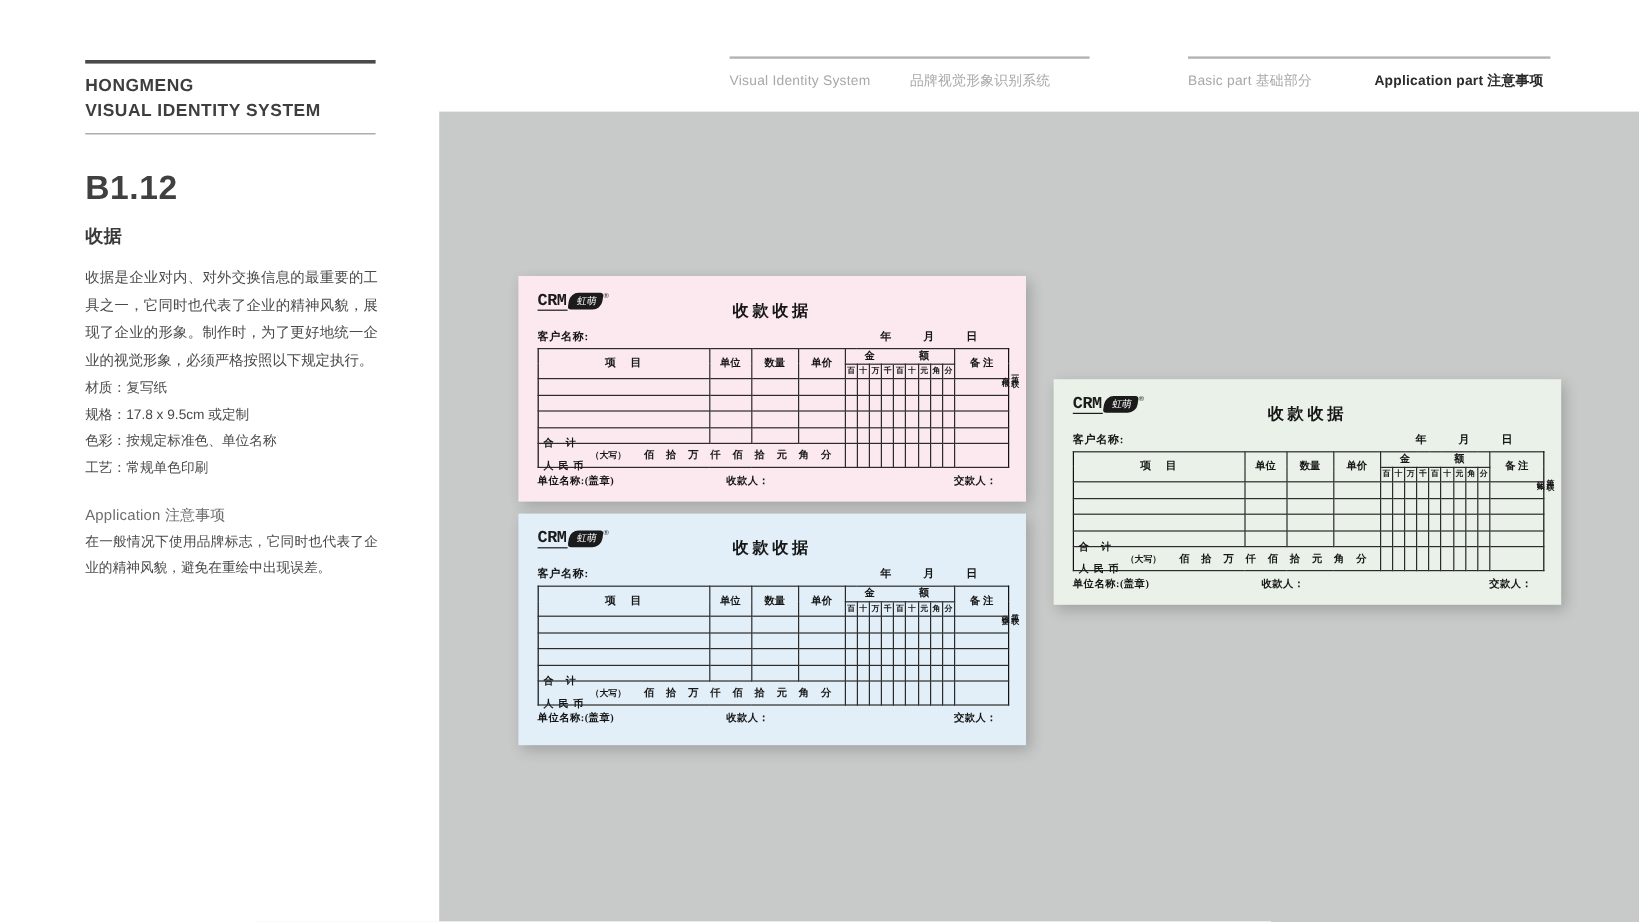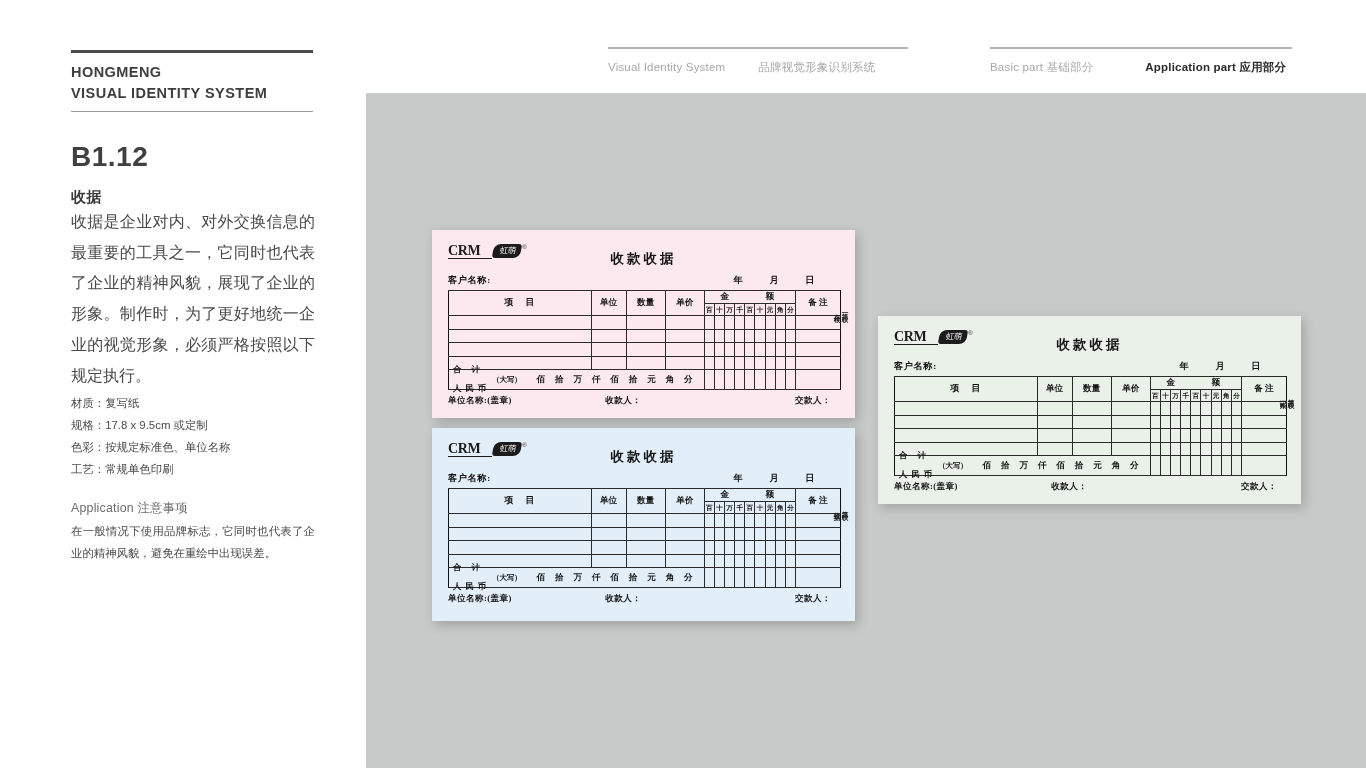--- a/index.html
+++ b/index.html
@@ -44,22 +44,22 @@
   .copy { position: absolute; left: 71px; top: 143px; width: 244px; color: #3d3d3d; }
   .copy .code {
     font-size: 28px; font-weight: 700; letter-spacing: .5px;
     color: #404040; line-height: 1;
   }
   .copy .subtitle {
     font-size: 15px; font-weight: 700; color: #3a3a3a;
     margin-top: 17px; letter-spacing: .5px;
   }
   .copy .para {
-    font-size: 16px; line-height: 1.92; color: #4a4a4a;
-    text-align: justify;
+    font-size: 12px; line-height: 1.92; color: #4a4a4a;
+    margin-top: 13px; text-align: justify;
   }
   .copy .specs { margin-top: 2px; }
   .copy .spec-line { font-size: 11.4px; line-height: 1.92; color: #4a4a4a; }
   .copy .attn-title {
     font-size: 12.4px; color: #6c6c6c; margin-top: 19px; letter-spacing: .2px;
   }
   .copy .attn-body {
     font-size: 11.4px; line-height: 1.92; color: #4a4a4a; margin-top: 4px; text-align: justify;
   }
 
@@ -72,24 +72,24 @@
   }
   .card-pink  { left: 432px; top: 230px;  width: 423px; height: 188px; background: #fbe9ef; }
   .card-blue  { left: 432px; top: 428px;  width: 423px; height: 193px; background: #e2eff8; }
   .card-green { left: 878px; top: 316px;  width: 423px; height: 188px; background: #e9f1e9; }
 
   .card-inner { position: absolute; inset: 0; padding: 11px 14px 9px 16px; }
 
   
   .logo { display: inline-flex; align-items: flex-start; position: relative; height: 15px; }
   .logo .crm {
-    font-family: Liberation Serif, serif;
+    font-family: Liberation Mono, monospace;
     font-weight: 700; font-size: 14px; letter-spacing: -.4px;
     color: #1b1b1b; line-height: 14px;
-    border-bottom: 1.6px solid #1b1b1b; padding-right: 12px;
+    border-bottom: 1.6px solid #1b1b1b; padding-right: 1px;
   }
   .logo .badge {
     margin-left: 1px; background: #1b1b1b; color: #fff;
     font-family: "Liberation Sans", sans-serif;
     font-size: 8px; line-height: 14px; height: 14px;
     padding: 0 5px 0 7px; border-radius: 7px 3px 7px 3px;
     letter-spacing: 0px; transform: skewX(-9deg);
   }
   .logo .reg {
     font-family: "Liberation Sans", sans-serif;
@@ -171,21 +171,21 @@
     <div class="row">
       <span class="hdr-item">Visual Identity System</span>
       <span class="hdr-item cn">品牌视觉形象识别系统</span>
     </div>
   </div>
 
   <div class="hdr-group g2">
     <div class="rule"></div>
     <div class="row">
       <span class="hdr-item">Basic part 基础部分</span>
-      <span class="hdr-item dark">Application part 应用部分</span>
+      <span class="hdr-item dark">Application part 注意事项</span>
     </div>
   </div>
 
   <div class="copy">
     <div class="code">B1.12</div>
     <div class="subtitle">收据</div>
     <div class="para">收据是企业对内、对外交换信息的最重要的工具之一，它同时也代表了企业的精神风貌，展现了企业的形象。制作时，为了更好地统一企业的视觉形象，必须严格按照以下规定执行。</div>
     <div class="specs">
       <div class="spec-line">材质：复写纸</div>
       <div class="spec-line">规格：17.8 x 9.5cm 或定制</div>

